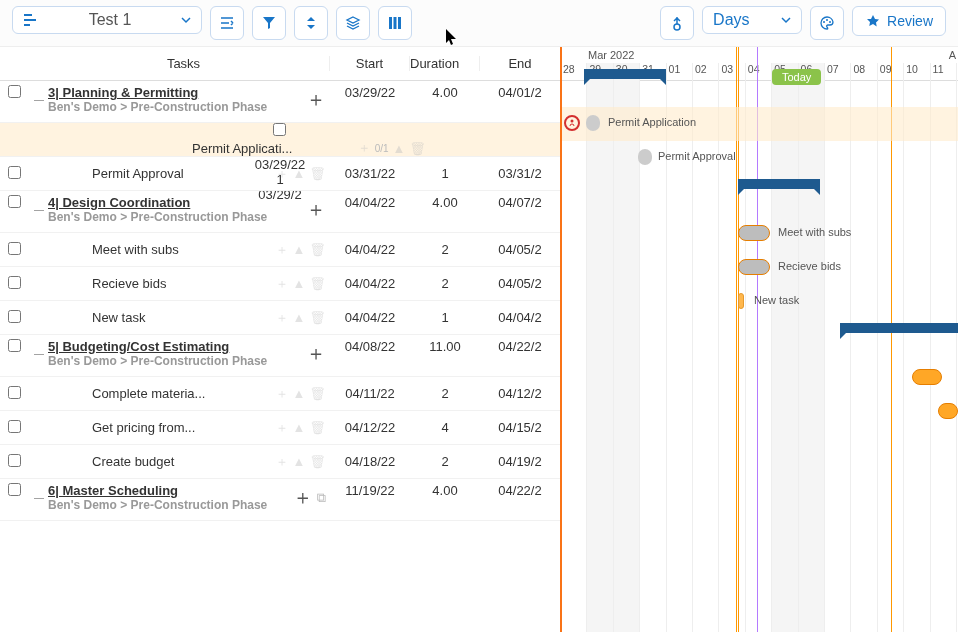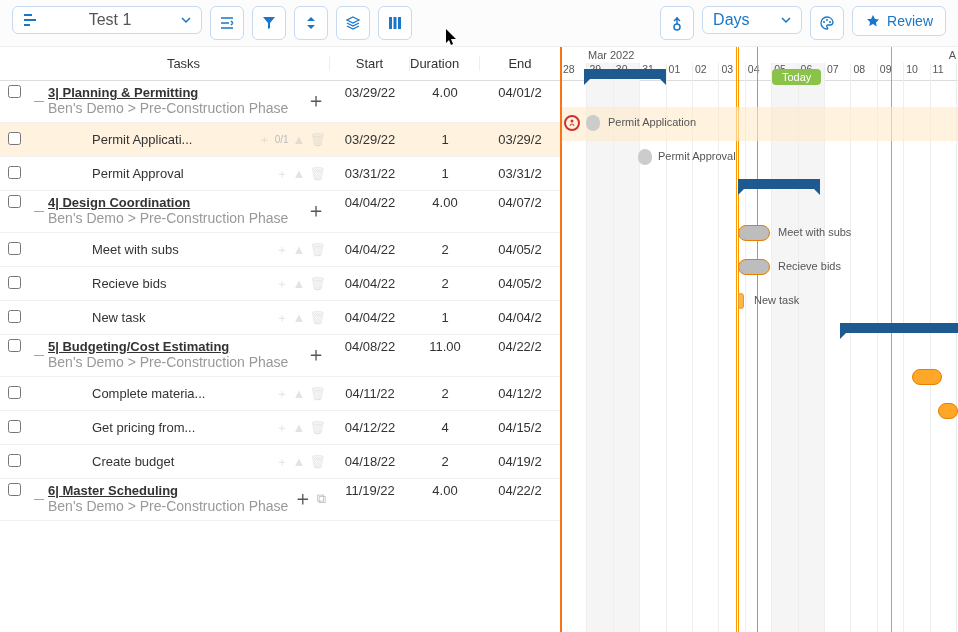--- a/index.html
+++ b/index.html
@@ -28,22 +28,22 @@
 .cchk { width:30px; }
 .cname { width:300px; padding-left:8px; text-align:center; border-right:1px solid #eee;}
 .cstart { width:80px; text-align:center; border-right:1px solid #eee;}
 .cdur { width:70px; text-align:left; border-right:1px solid #eee;}
 .cend { width:80px; text-align:center;}
 
 
 .row { display:flex; align-items:center; height:34px; border-bottom:1px solid #f1f1f1; font-size:13px; color:#333; position:relative;}
 .row.group { height:42px; align-items:flex-start; padding-top:4px;}
 .row.group .groupname { font-weight:600;text-decoration:underline; }
-.row.group .bc { font-size:14px; color:#999; display:block; font-weight:400;}
-.row.sel { background:#fff3e0; }
+.row.group .bc { font-size:12px; color:#999; display:block; font-weight:700;}
+.row.sel { background:#fff3e0;flex-direction:column; }
 .row .cchk input { margin-left:8px; }
 .caret { color:#888; font-size:10px; margin-right:4px; cursor:pointer;}
 .namecell { width:300px; display:flex; align-items:center; padding-left:4px; }
 .namecell.indent { padding-left:62px; }
 .row .actions { margin-left:auto; display:flex; gap:4px; align-items:center; color:#bbb; margin-right:4px; font-size:13px;}
 .row .actions .faded { opacity:.4;}
 .val { width:80px; text-align:center; }
 .vdur { width:70px; text-align:center; }
 
 

